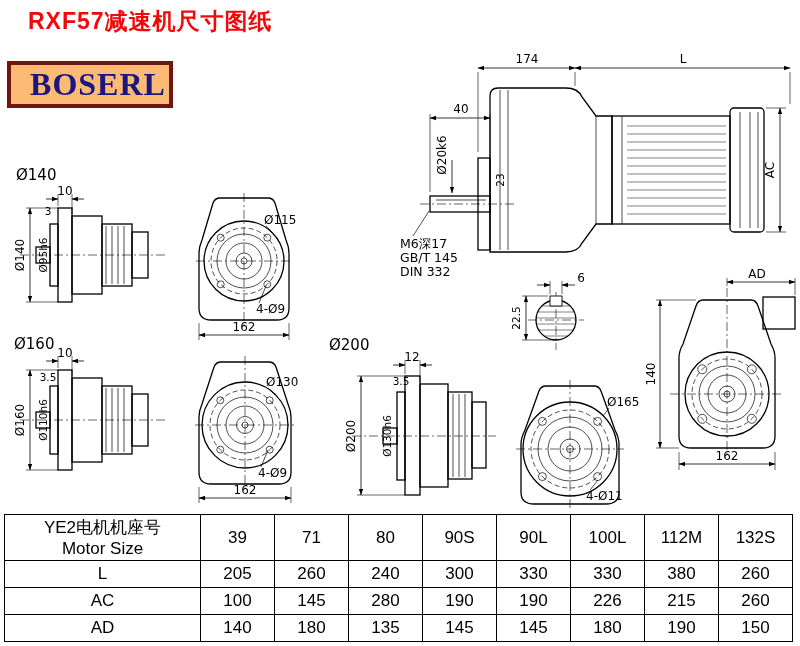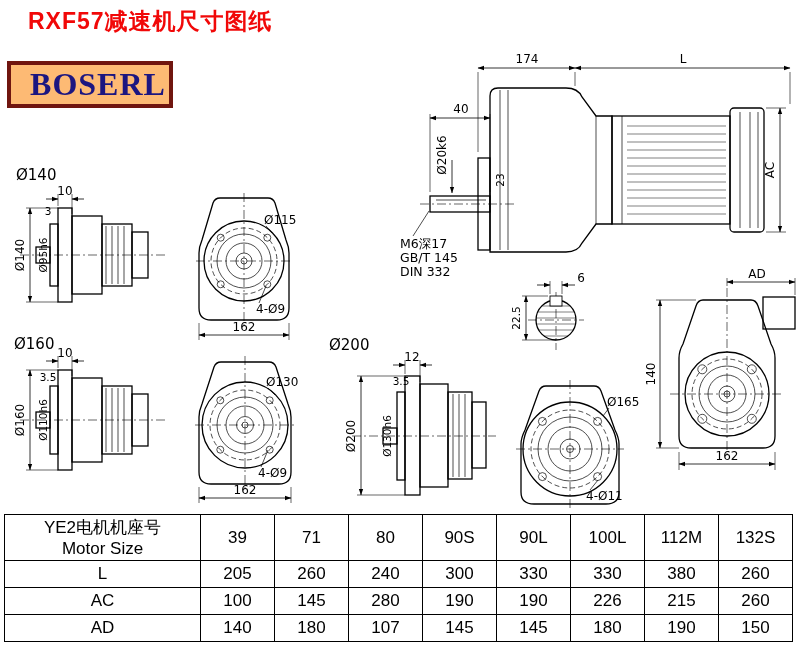--- a/index.html
+++ b/index.html
@@ -335,21 +335,21 @@
       <td class="cv">190</td>
       <td class="cv">190</td>
       <td class="cv">226</td>
       <td class="cv">215</td>
       <td class="cv">260</td>
     </tr>
     <tr>
       <td class="c0">AD</td>
       <td class="cv">140</td>
       <td class="cv">180</td>
-      <td class="cv">107</td>
+      <td class="cv">135</td>
       <td class="cv">145</td>
       <td class="cv">145</td>
       <td class="cv">180</td>
       <td class="cv">190</td>
       <td class="cv">150</td>
     </tr>
   </tbody>
     </table>
 
 </div>

